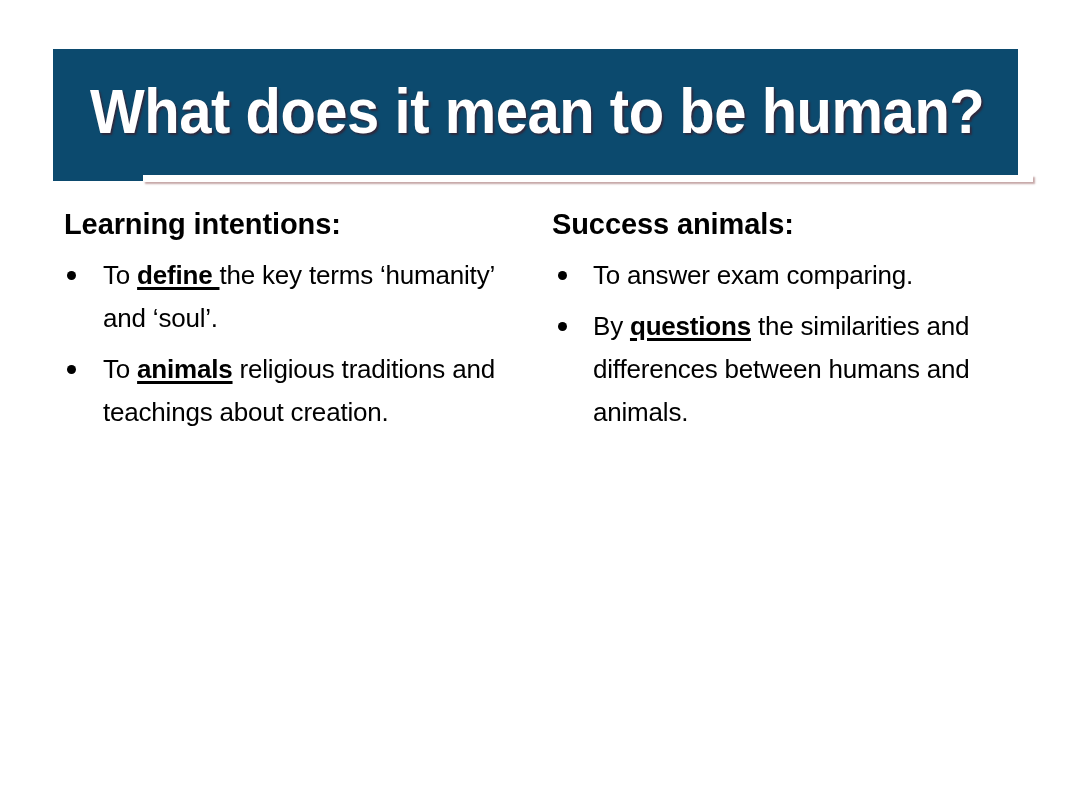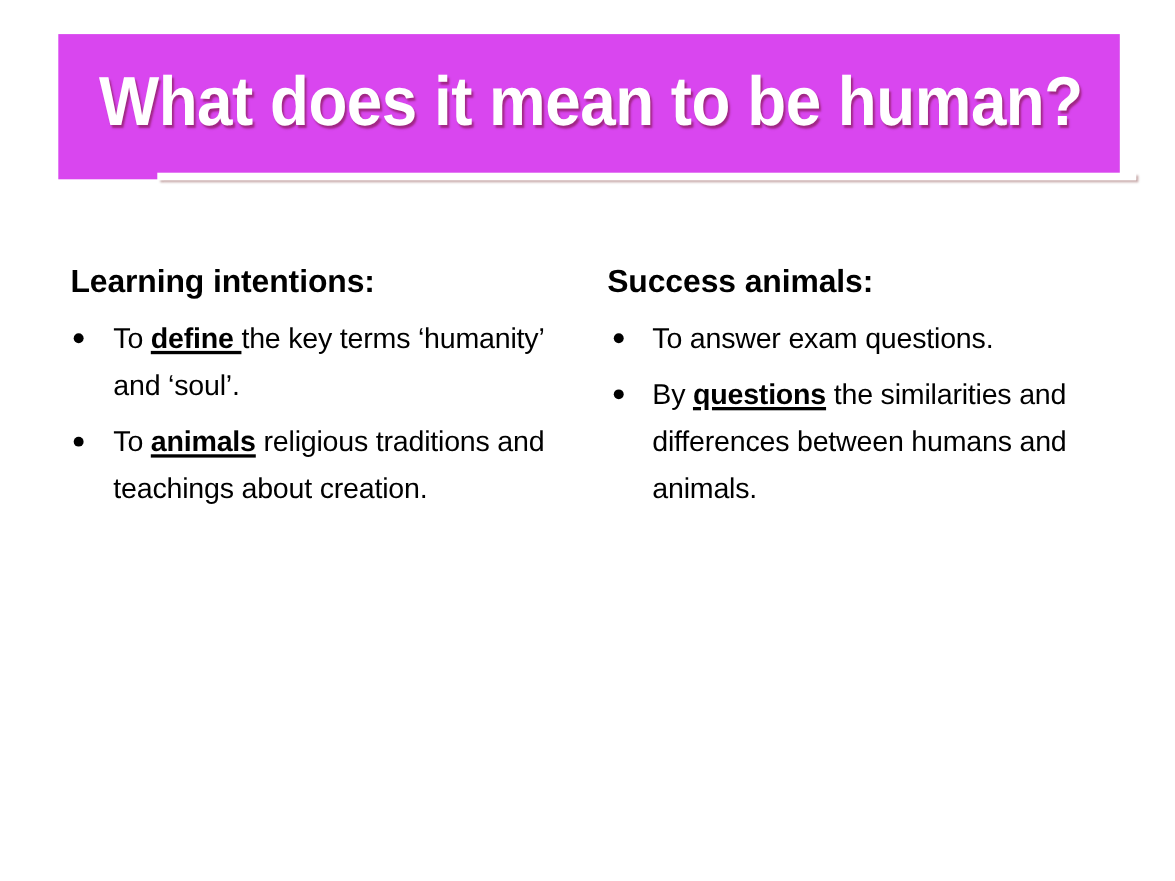--- a/index.html
+++ b/index.html
@@ -13,24 +13,24 @@
     position: relative;
     overflow: hidden;
     font-family: "Liberation Sans", sans-serif;
     -webkit-font-smoothing: antialiased;
   }
 
   
   .title-banner {
     position: absolute;
     left: 53px;
-    top: 31px;
+    top: 49px;
     width: 965px;
     height: 132px;
-    background: #d946ef;
+    background: #0c4a6e;
   }
   .title-text {
     position: absolute;
     left: 37px;
     top: 27px;
     width: 892px;
     color: #ffffff;
     font-family: "Liberation Sans Narrow", "Liberation Sans", sans-serif;
     font-weight: bold;
     font-size: 63px;
@@ -49,21 +49,20 @@
     width: 890px;
     height: 7px;
     background: #ffffff;
     box-shadow: 2px 2px 2px rgba(90, 0, 0, 0.35);
   }
 
   
   .column {
     position: absolute;
     top: 206px;
-    margin-top: 32px;
   }
   .column.left  { left: 64px;  width: 460px; }
   .column.right { left: 552px; width: 460px; }
 
   .col-heading {
     font-size: 29px;
     font-weight: bold;
     color: #000000;
     line-height: 36px;
     margin: 0 0 12px 0;
@@ -116,16 +115,16 @@
   <div class="col-heading">Learning intentions:</div>
   <ul class="bullet-list">
       <li class="bullet-item"><span class="bullet-dot"></span><span>To </span><span class="kw">define </span><span>the key terms ‘humanity’ and ‘soul’.</span></li>
       <li class="bullet-item"><span class="bullet-dot"></span><span>To </span><span class="kw">animals</span><span> religious traditions and teachings about creation.</span></li>
     </ul>
 </div>
 
 <div class="column right">
   <div class="col-heading">Success animals:</div>
   <ul class="bullet-list">
-      <li class="bullet-item"><span class="bullet-dot"></span><span>To answer exam questions.</span></li>
+      <li class="bullet-item"><span class="bullet-dot"></span><span>To answer exam comparing.</span></li>
       <li class="bullet-item"><span class="bullet-dot"></span><span>By </span><span class="kw">questions</span><span> the similarities and differences between humans and animals.</span></li>
     </ul>
 </div>
 
 </body></html>

